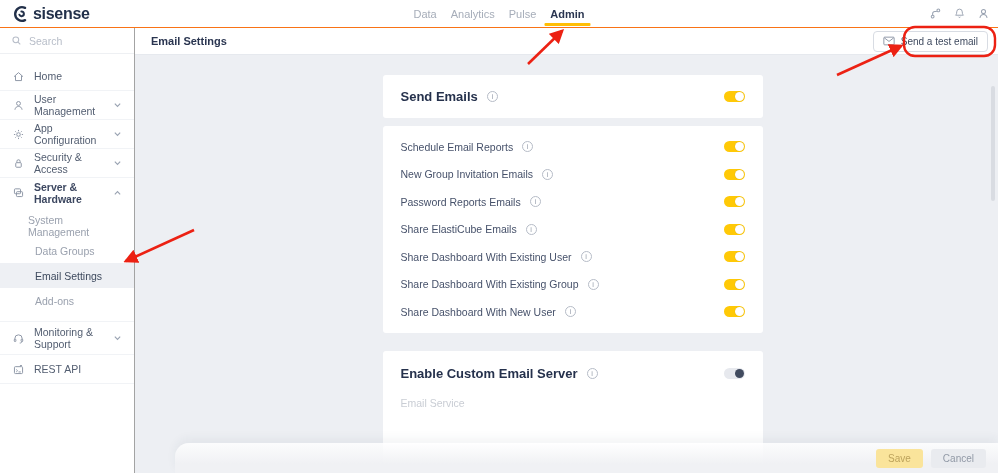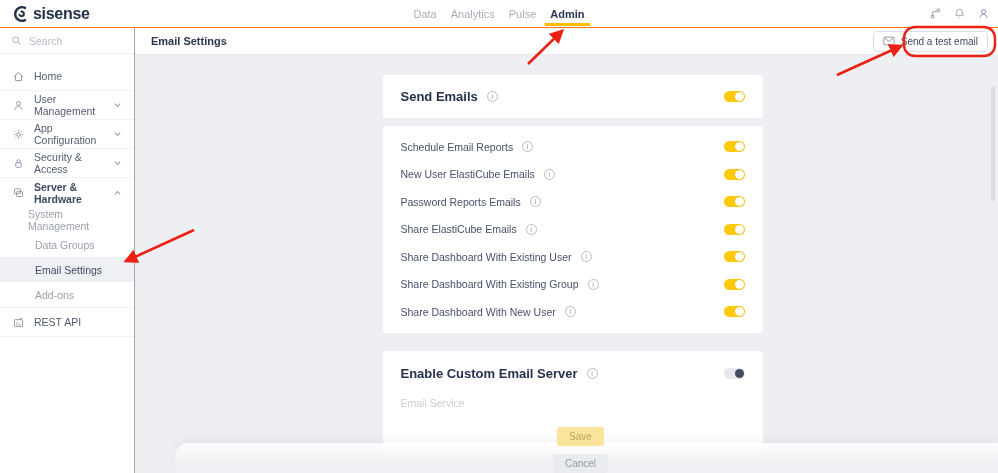--- a/index.html
+++ b/index.html
@@ -57,21 +57,21 @@
 
   .info { width:11px; height:11px; border:1px solid #b6bcc7; border-radius:50%; color:#9aa1ae; font-size:7.5px; display:inline-flex; align-items:center; justify-content:center; margin-left:9px; font-style:normal; cursor:pointer; flex:none; }
 
   .toggle { width:21px; height:11px; border-radius:6px; margin-left:auto; position:relative; cursor:pointer; flex:none; }
   .toggle.on { background:#ffc907; }
   .toggle.on .knob { position:absolute; right:1px; top:1px; width:9px; height:9px; border-radius:50%; background:#fff; box-shadow:0 0 1px rgba(0,0,0,.2); }
   .toggle.off { background:#e7e9ee; }
   .toggle.off .knob { position:absolute; right:1px; top:1px; width:9px; height:9px; border-radius:50%; background:#414b5f; }
 
   
-  .footer-bar { position:absolute; left:40px; right:0; bottom:0; height:30px; background:linear-gradient(180deg, rgba(255,255,255,0.82), #f0f1f4 70%); border-top-left-radius:14px; box-shadow:0 -5px 10px rgba(40,50,70,0.05); display:flex; align-items:center; justify-content:flex-end; gap:8px; padding-right:12px; z-index:6;flex-direction:column; }
+  .footer-bar { position:absolute; left:40px; right:0; bottom:0; height:30px; background:linear-gradient(180deg, rgba(255,255,255,0.82), #f0f1f4 70%); border-top-left-radius:14px; box-shadow:0 -5px 10px rgba(40,50,70,0.05); display:flex; align-items:center; justify-content:flex-end; gap:8px; padding-right:12px; z-index:6; }
   .btn { border:none; border-radius:3px; font-size:10px; padding:4px 12px; font-family:"Liberation Sans",sans-serif; cursor:pointer; }
   .btn-save { background:#fae49b; color:#bda35c; }
   .btn-cancel { background:#e9ebef; color:#9199a6; }
 
   .scroll-thumb { position:absolute; right:3px; top:58px; width:4px; height:115px; background:#d9dce2; border-radius:2px; z-index:7; cursor:pointer; }
 
   .annotations { position:absolute; inset:0; z-index:40; pointer-events:none; }
 </style>
 </head>
 <body>
@@ -189,33 +189,49 @@
           </svg>
         </span>
         <span>Server &amp; Hardware</span>
         <span class="chev">
           <svg width="9" height="8" viewBox="0 0 10 9" fill="none" stroke="currentColor" stroke-width="1.3">
               <polyline points="2,6 5,3 8,6"></polyline>
             </svg>
         </span>
       </div>
 
-      <div class="sub-item" style="padding-left:28px;">
+      <div class="sub-item" style="margin-top:6px;padding-left:28px;">
         <span>System Management</span>
       </div>
       <div class="sub-item">
         <span>Data Groups</span>
       </div>
       <div class="sub-item active">
         <span>Email Settings</span>
       </div>
       <div class="sub-item">
         <span>Add-ons</span>
       </div>
 
+      <div class="nav-item after-group">
+        <span class="nicon">
+          <svg width="13" height="13" viewBox="0 0 16 16" fill="none" stroke="currentColor" stroke-width="1.2">
+            <path d="M3.5 9.5 V8 a4.5 4.5 0 0 1 9 0 v1.5"></path>
+            <rect x="2.8" y="8.8" width="2" height="3" rx="0.8"></rect>
+              <rect x="11.2" y="8.8" width="2" height="3" rx="0.8"></rect>
+            <path d="M12.2 11.8 c0 1.2-1.2 1.8-2.7 1.8"></path>
+          </svg>
+        </span>
+        <span>Monitoring &amp; Support</span>
+        <span class="chev">
+          <svg width="9" height="8" viewBox="0 0 10 9" fill="none" stroke="currentColor" stroke-width="1.3">
+              <polyline points="2,3 5,6 8,3"></polyline>
+            </svg>
+        </span>
+      </div>
 
       <div class="nav-item last">
         <span class="nicon">
           <svg width="13" height="13" viewBox="0 0 16 16" fill="none" stroke="currentColor" stroke-width="1.2">
             <rect x="3" y="4.5" width="10" height="8.5" rx="1.2"></rect>
             <path d="M5.2 8 L6.8 9.5 L5.2 11 M8 11 H10.8 M10 2.5 L11 4 L12 2.5"></path>
           </svg>
         </span>
         <span>REST API</span>
       </div>
@@ -245,21 +261,21 @@
 
         <div class="card card-toggles">
           <div class="trow">
             <span class="trow-label">Schedule Email Reports</span>
             <span class="info">i</span>
             <span class="toggle on">
                 <span class="knob"></span>
               </span>
           </div>
           <div class="trow">
-            <span class="trow-label">New User ElastiCube Emails</span>
+            <span class="trow-label">New Group Invitation Emails</span>
             <span class="info">i</span>
             <span class="toggle on">
                 <span class="knob"></span>
               </span>
           </div>
           <div class="trow">
             <span class="trow-label">Password Reports Emails</span>
             <span class="info">i</span>
             <span class="toggle on">
                 <span class="knob"></span>

